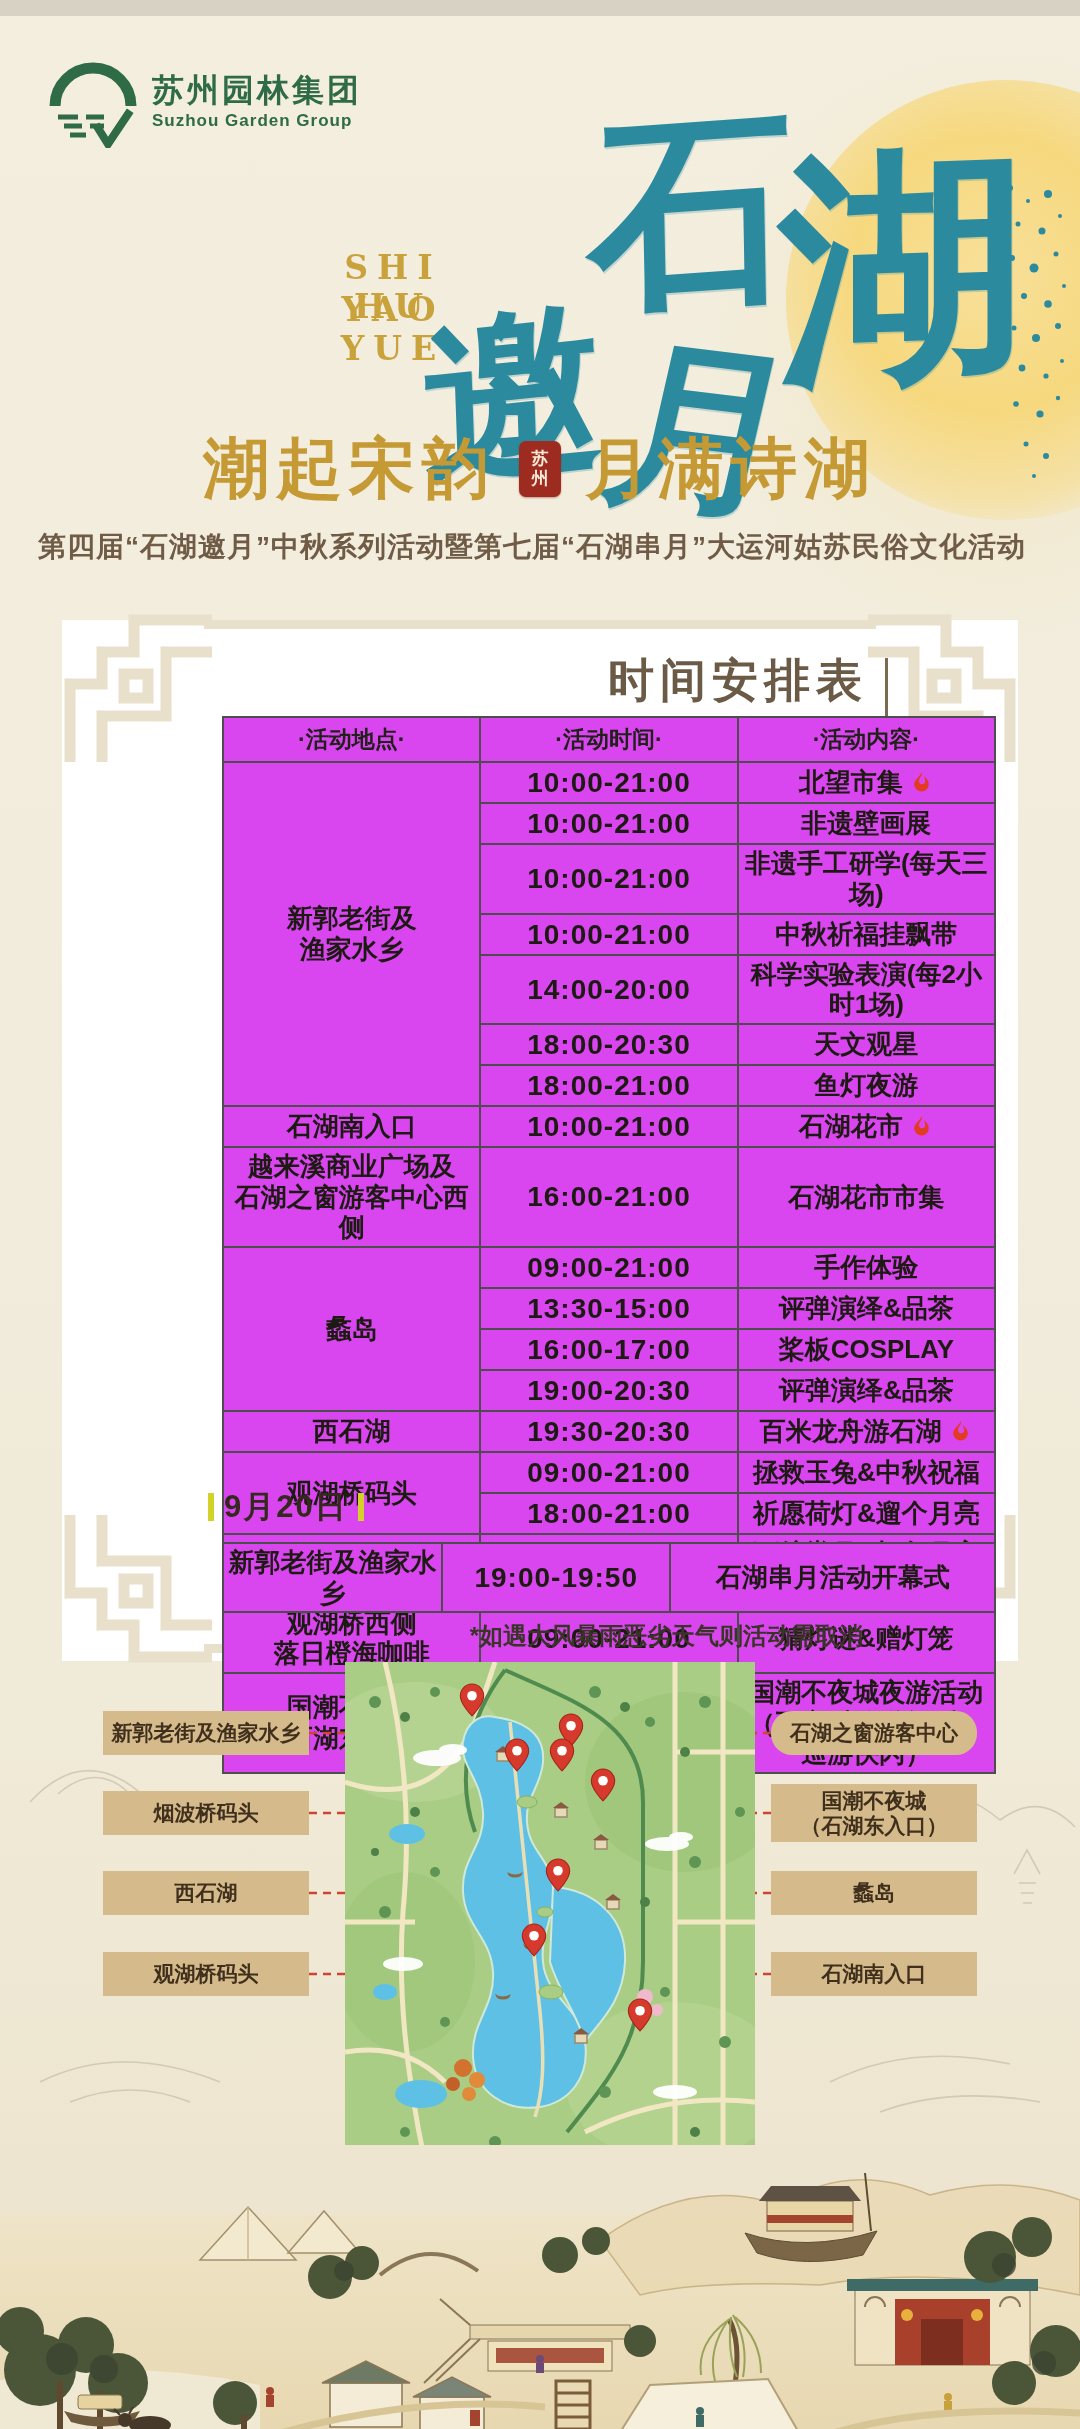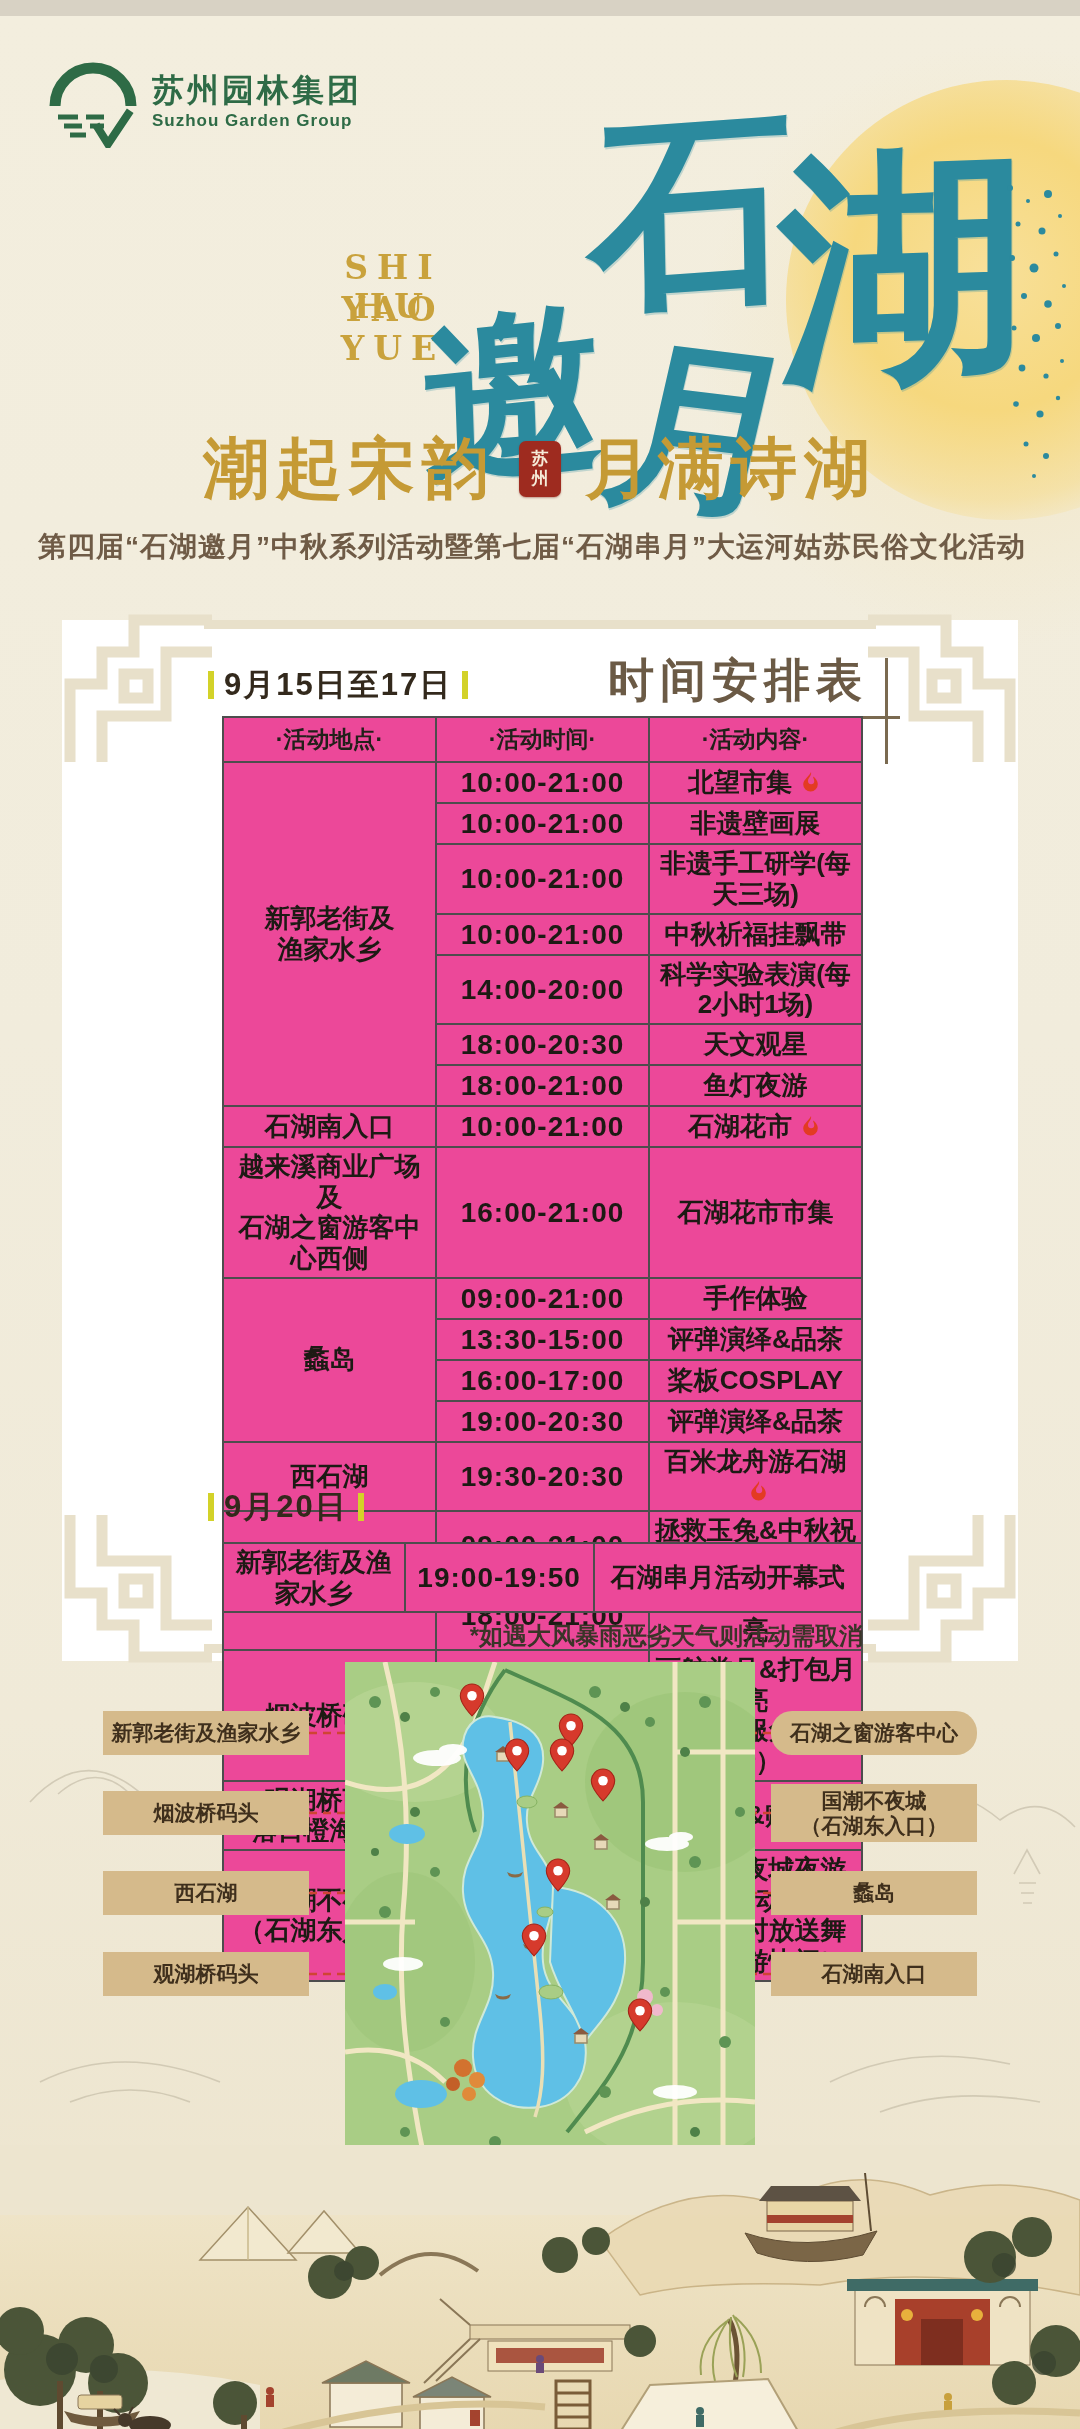--- a/index.html
+++ b/index.html
@@ -39,21 +39,21 @@
   .c-br{right:0;bottom:-4px;transform:scale(-1,-1);}
   .rail{position:absolute;height:9px;background:#e8e0ca;left:200px;width:556px;}
   .rail-top{top:0px;left:142px;width:672px;}
   .rail-bot{bottom:8px;left:142px;width:672px;}
   .date-badge{position:absolute;display:flex;align-items:center;gap:10px;font-size:31px;font-weight:900;color:#33291c;letter-spacing:2px;}
   .date-bar{display:inline-block;width:6px;height:28px;background:#d3d229;}
   .sched-title{position:absolute;top:30px;right:150px;font-size:46px;font-weight:900;color:#6b5a45;letter-spacing:6px;}
   .title-hline{position:absolute;top:96px;right:118px;width:262px;height:3px;background:#7a6a50;}
   .title-vline{position:absolute;top:38px;right:130px;width:3px;height:106px;background:#7a6a50;}
   
-  table.sched{border-collapse:collapse;background:#ec4899;table-layout:fixed;width:641px;}
+  table.sched{border-collapse:collapse;background:#d946ef;table-layout:fixed;width:774px;}
   table.sched th,table.sched td{border:2px solid #4d4d4d;text-align:center;vertical-align:middle;
     white-space:pre-line;padding:3px 4px;line-height:1.18;}
   table.sched th{font-size:23px;font-weight:800;color:#22201a;padding:8px 4px;}
   td.loc{font-size:26px;font-weight:700;width:28.2%;}
   td.time{font-size:28px;font-weight:800;width:29.4%;letter-spacing:1px;}
   td.content{font-size:26px;font-weight:800;width:42.4%;}
   td.content .flame{width:25px;height:25px;vertical-align:-4px;margin-left:6px;}
   .t1{position:absolute;left:160px;top:96px;}
   .t2{position:absolute;left:160px;top:922px;}
   .d1{left:146px;top:44px;}
@@ -184,25 +184,20 @@
         <path d="M40,150 V104 H104 V40 H150"></path>
         <rect x="62" y="62" width="24" height="24"></rect>
       </g>
         </svg>
     </div>
 
     <div class="sched-title">时间安排表</div>
     <div class="title-hline"></div>
     <div class="title-vline"></div>
 
-    <div class="date-badge d1">
-      <span class="date-bar"></span>
-      <span>9月15日至17日</span>
-      <span class="date-bar"></span>
-    </div>
 
     <table class="sched t1">
       <thead>
         <tr>
           <th>·活动地点·</th>
           <th>·活动时间·</th>
           <th>·活动内容·</th>
         </tr>
       </thead>
       <tbody>

